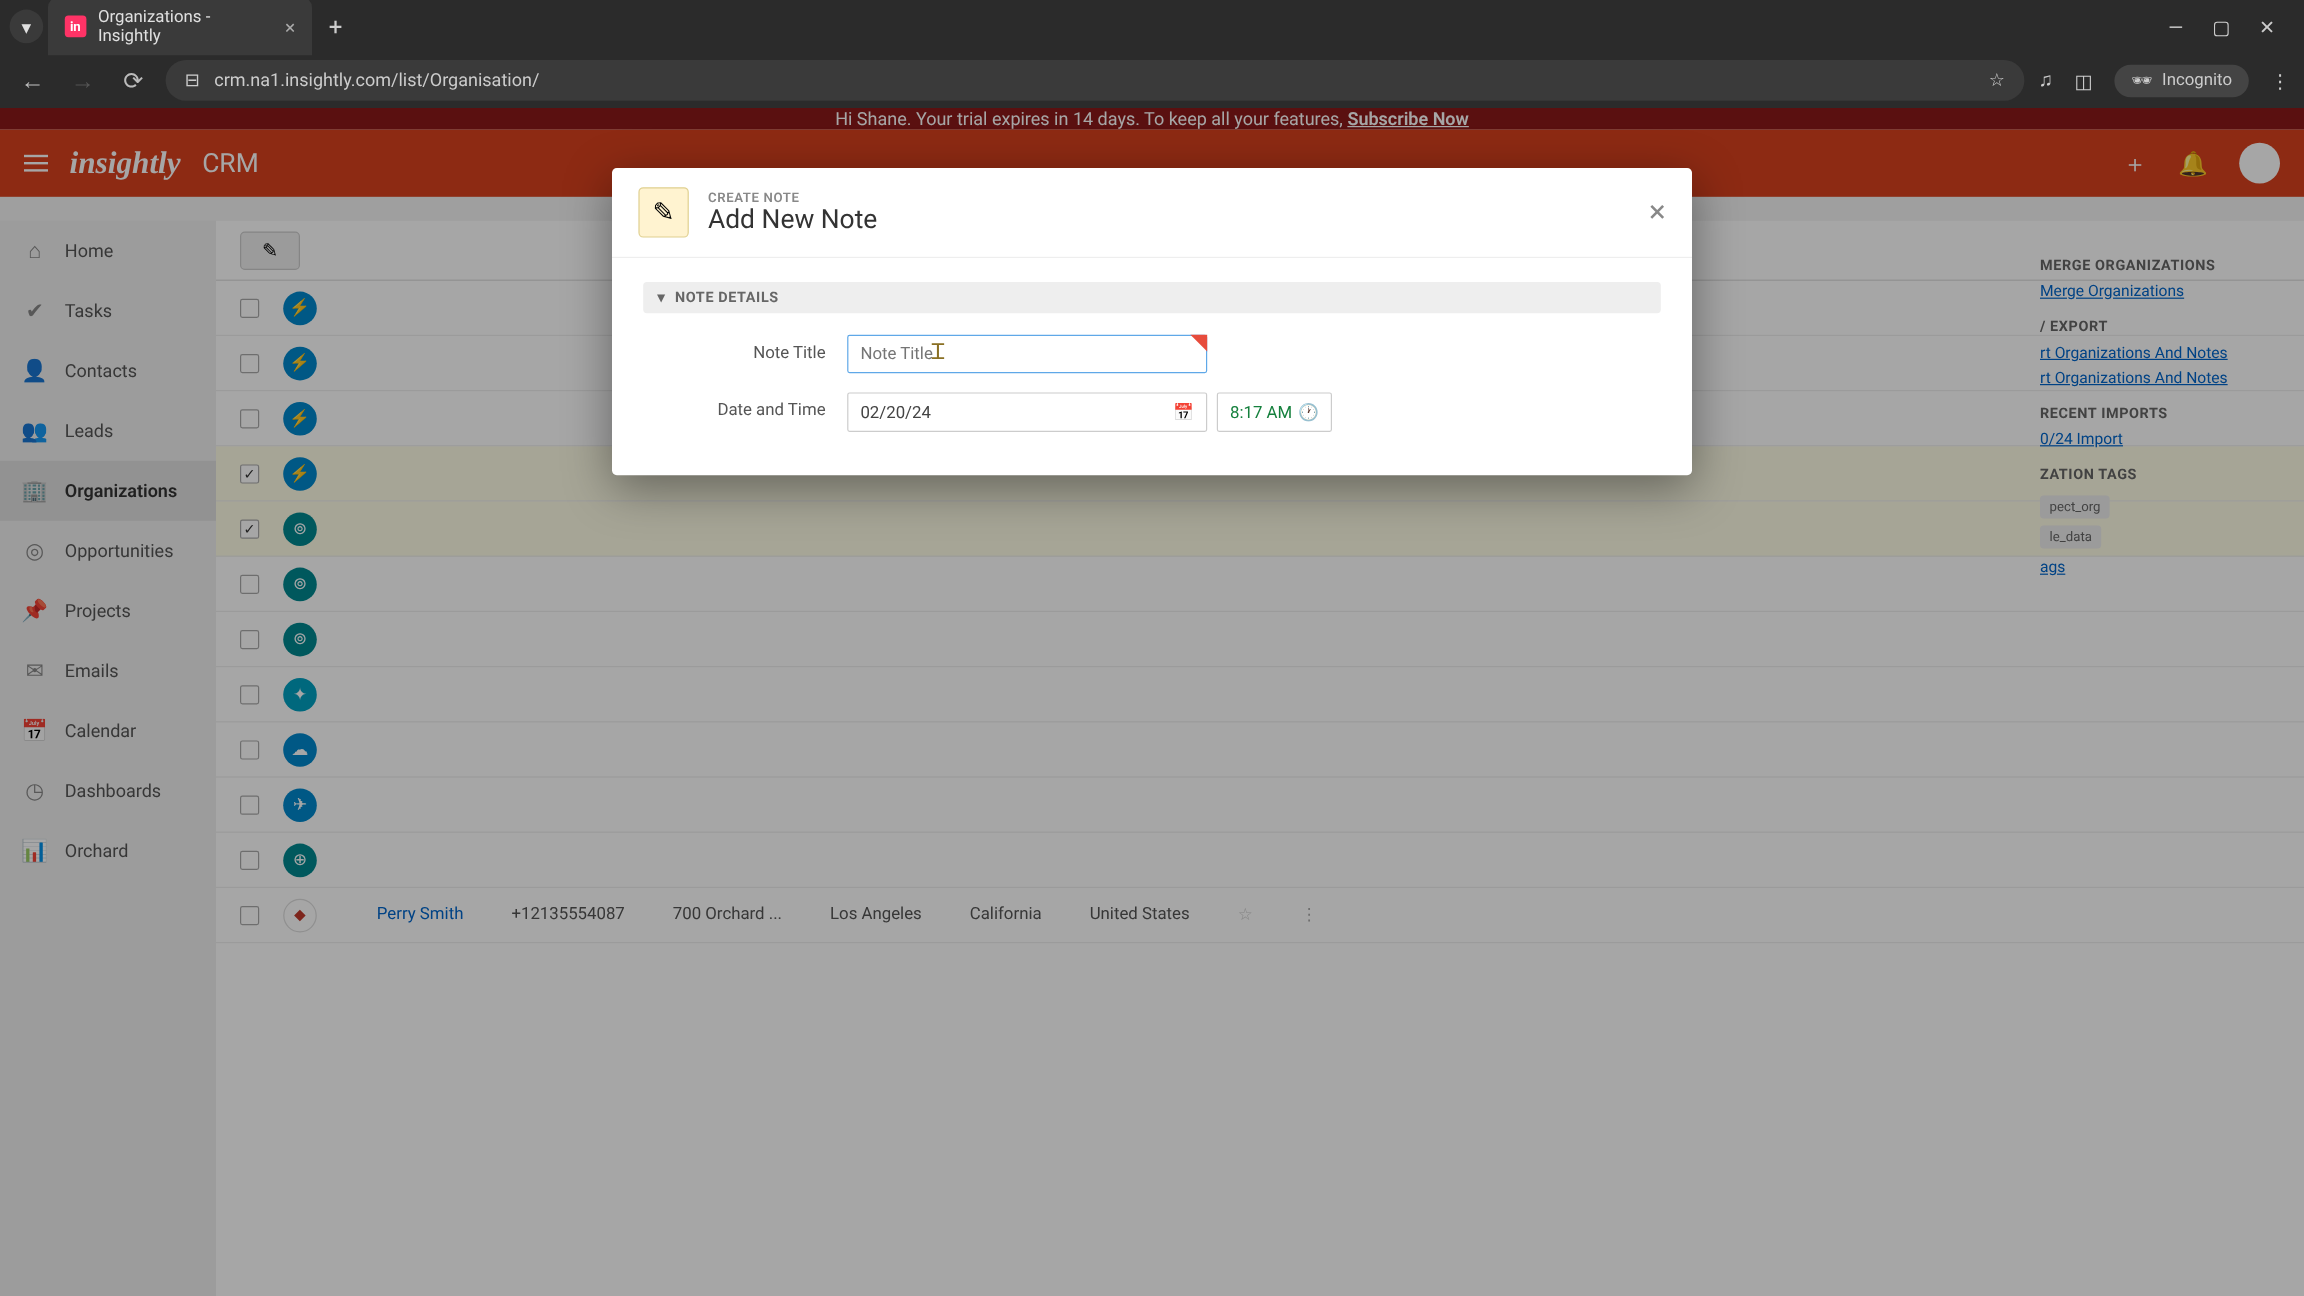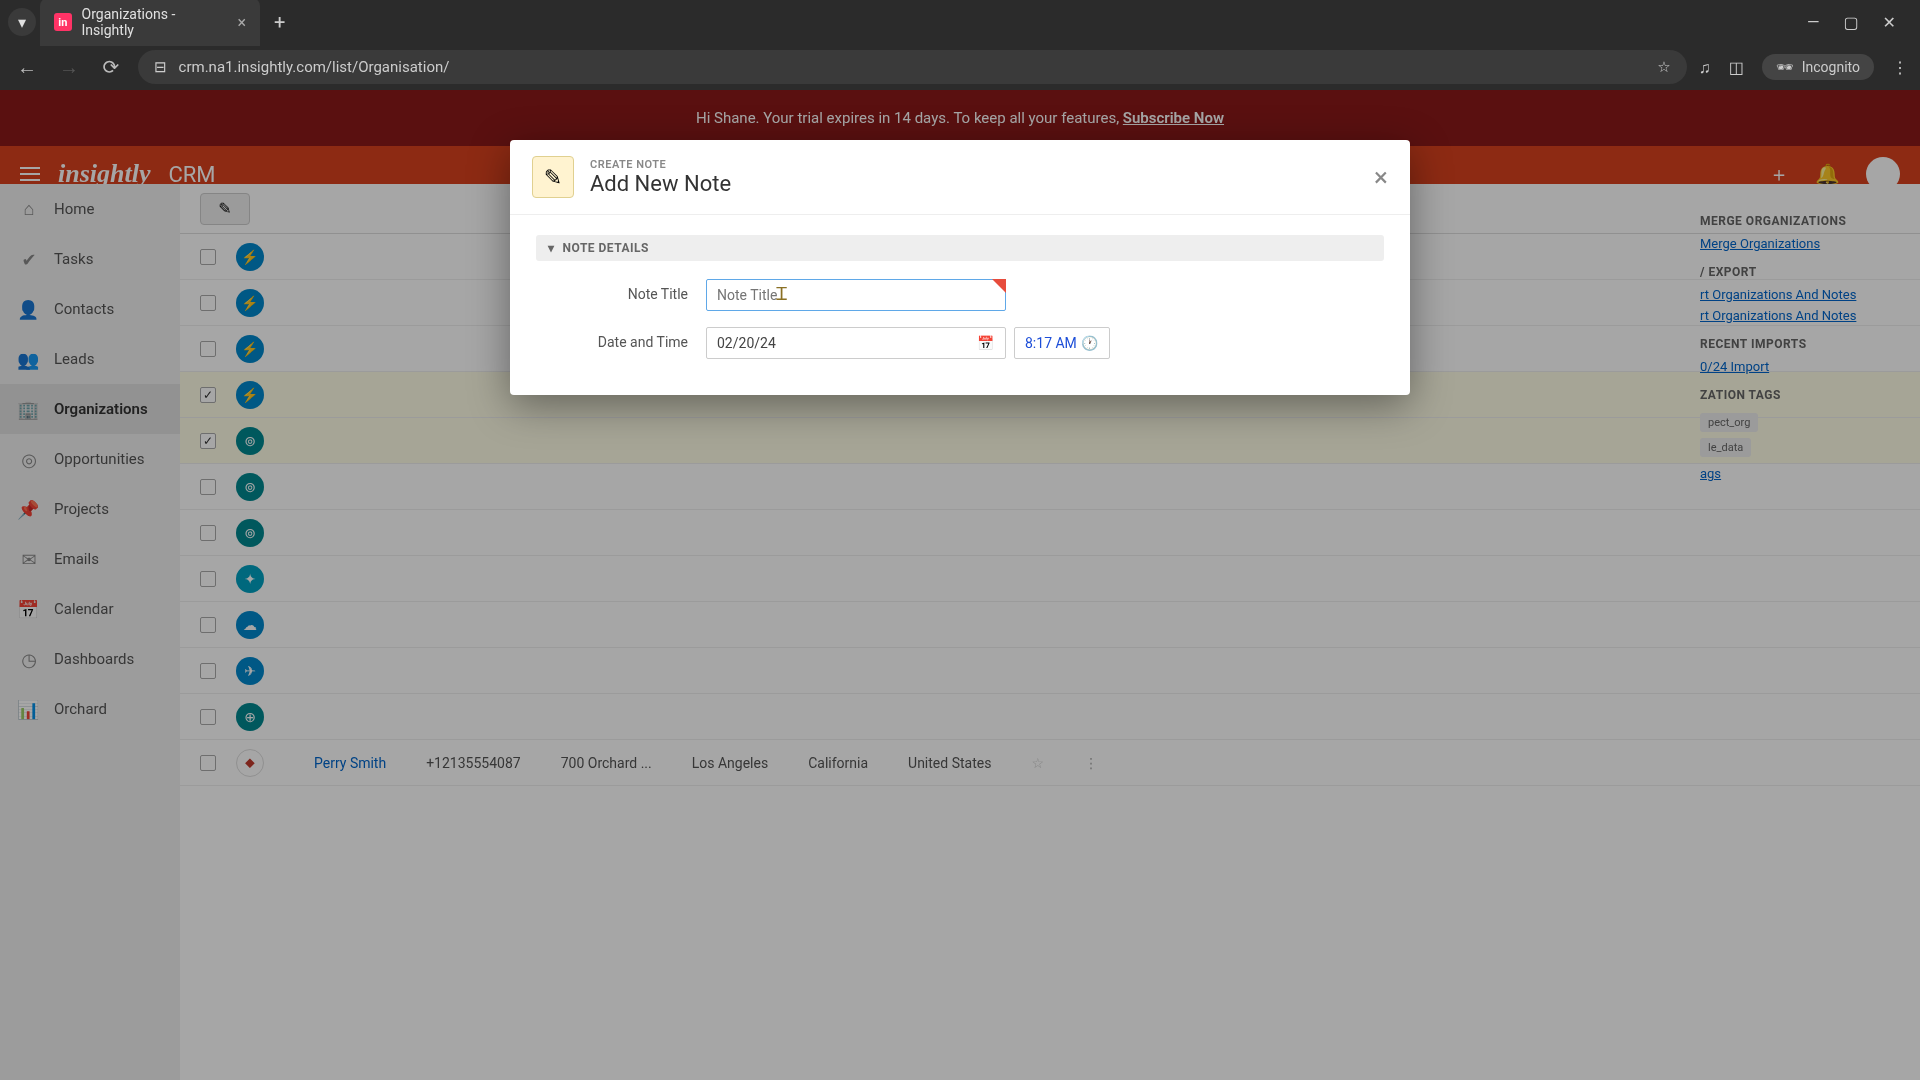--- a/index.html
+++ b/index.html
@@ -16,21 +16,21 @@
 .win-controls { margin-left: auto; display: flex; gap: 24px; color: #ccc; font-size: 16px; padding-right: 16px; }
 .addr-bar { height: 46px; display: flex; align-items: center; padding: 0 12px; gap: 12px; }
 .nav-btn { color: #bbb; font-size: 20px; width: 30px; text-align: center; }
 .nav-btn.disabled { color: #555; }
 .url-box { flex: 1; background: #3a3a3a; border-radius: 20px; padding: 8px 16px; display: flex; align-items: center; gap: 12px; color: #ccc; font-size: 15px; }
 .addr-icons { display: flex; gap: 18px; color: #ccc; align-items: center; }
 .incognito-pill { background: #444; border-radius: 16px; padding: 5px 14px; display: flex; align-items: center; gap: 8px; font-size: 14px; }
 
 
 .app { position: relative; height: calc(100% - 90px); background: #f4f4f4; }
-.trial-banner { background: #8b1a1a; color: #fff; padding: 19px; text-align: center; font-size: 15px; }
+.trial-banner { background: #8b1a1a; color: #fff; padding: 0; text-align: center; font-size: 15px; }
 .trial-banner a { color: #fff; text-decoration: underline; font-weight: 600; }
 .app-header { background: #d9411e; height: 56px; display: flex; align-items: center; padding: 0 20px; gap: 18px; color: #fff; }
 .hamburger { display: flex; flex-direction: column; gap: 4px; }
 .hamburger span { width: 20px; height: 2px; background: #fff; }
 .logo { font-family: cursive; font-size: 26px; font-weight: bold; font-style: italic; }
 .app-label { font-size: 22px; }
 .header-right { margin-left: auto; display: flex; gap: 26px; align-items: center; font-size: 20px; }
 .avatar { width: 34px; height: 34px; background: #fff; border-radius: 50%; }
 
 
@@ -70,21 +70,21 @@
 .modal-close { font-size: 26px; color: #888; cursor: pointer; }
 .modal-body { padding: 20px 26px; max-height: 560px; overflow-y: auto; }
 .section-header { background: #eee; padding: 6px 12px; font-size: 12px; font-weight: 700; color: #666; letter-spacing: 0.5px; border-radius: 3px; margin-bottom: 18px; display: flex; align-items: center; gap: 8px; }
 .form-row { display: flex; align-items: flex-start; margin-bottom: 16px; }
 .form-label { width: 170px; text-align: right; padding-right: 18px; font-size: 14px; color: #555; padding-top: 7px; }
 .form-control { flex: 1; }
 .text-input { width: 300px; border: 1px solid #5fa8e8; border-radius: 2px; padding: 7px 10px; font-size: 14px; position: relative; }
 .req-corner { position: absolute; top: 0; right: 0; width: 0; height: 0; border-left: 14px solid transparent; border-top: 14px solid #e74c3c; }
 .date-row { display: flex; gap: 8px; }
 .date-input { width: 300px; border: 1px solid #ccc; border-radius: 2px; padding: 7px 10px; font-size: 14px; display: flex; justify-content: space-between; align-items: center; color: #444; }
-.time-input { width: 96px; border: 1px solid #ccc; border-radius: 2px; padding: 7px 10px; font-size: 14px; display: flex; justify-content: space-between; align-items: center; color: #1d4ed8; }
+.time-input { width: 96px; border: 1px solid #ccc; border-radius: 2px; padding: 7px 10px; font-size: 14px; display: flex; justify-content: space-between; align-items: center; color: #15803d; }
 .editor-toolbar { border: 1px solid #ccc; border-bottom: none; padding: 8px 10px; display: flex; gap: 18px; font-size: 14px; color: #555; }
 .editor-toolbar span { cursor: pointer; }
 .editor-body { border: 1px solid #ccc; height: 300px; background: #fff; }
 .modal-footer { padding: 14px 22px; display: flex; justify-content: flex-end; gap: 10px; border-top: 1px solid #eee; }
 .btn { padding: 8px 20px; border-radius: 3px; font-size: 14px; border: 1px solid #ccc; background: #fff; color: #555; cursor: pointer; }
 .btn-primary { background: #5fa8e8; color: #fff; border-color: #5fa8e8; }
 
 .text-cursor-icon { position: absolute; left: 70px; top: 4px; width: 2px; height: 18px; color: #8a7024; font-size: 18px; }
 </style>
 </head>

